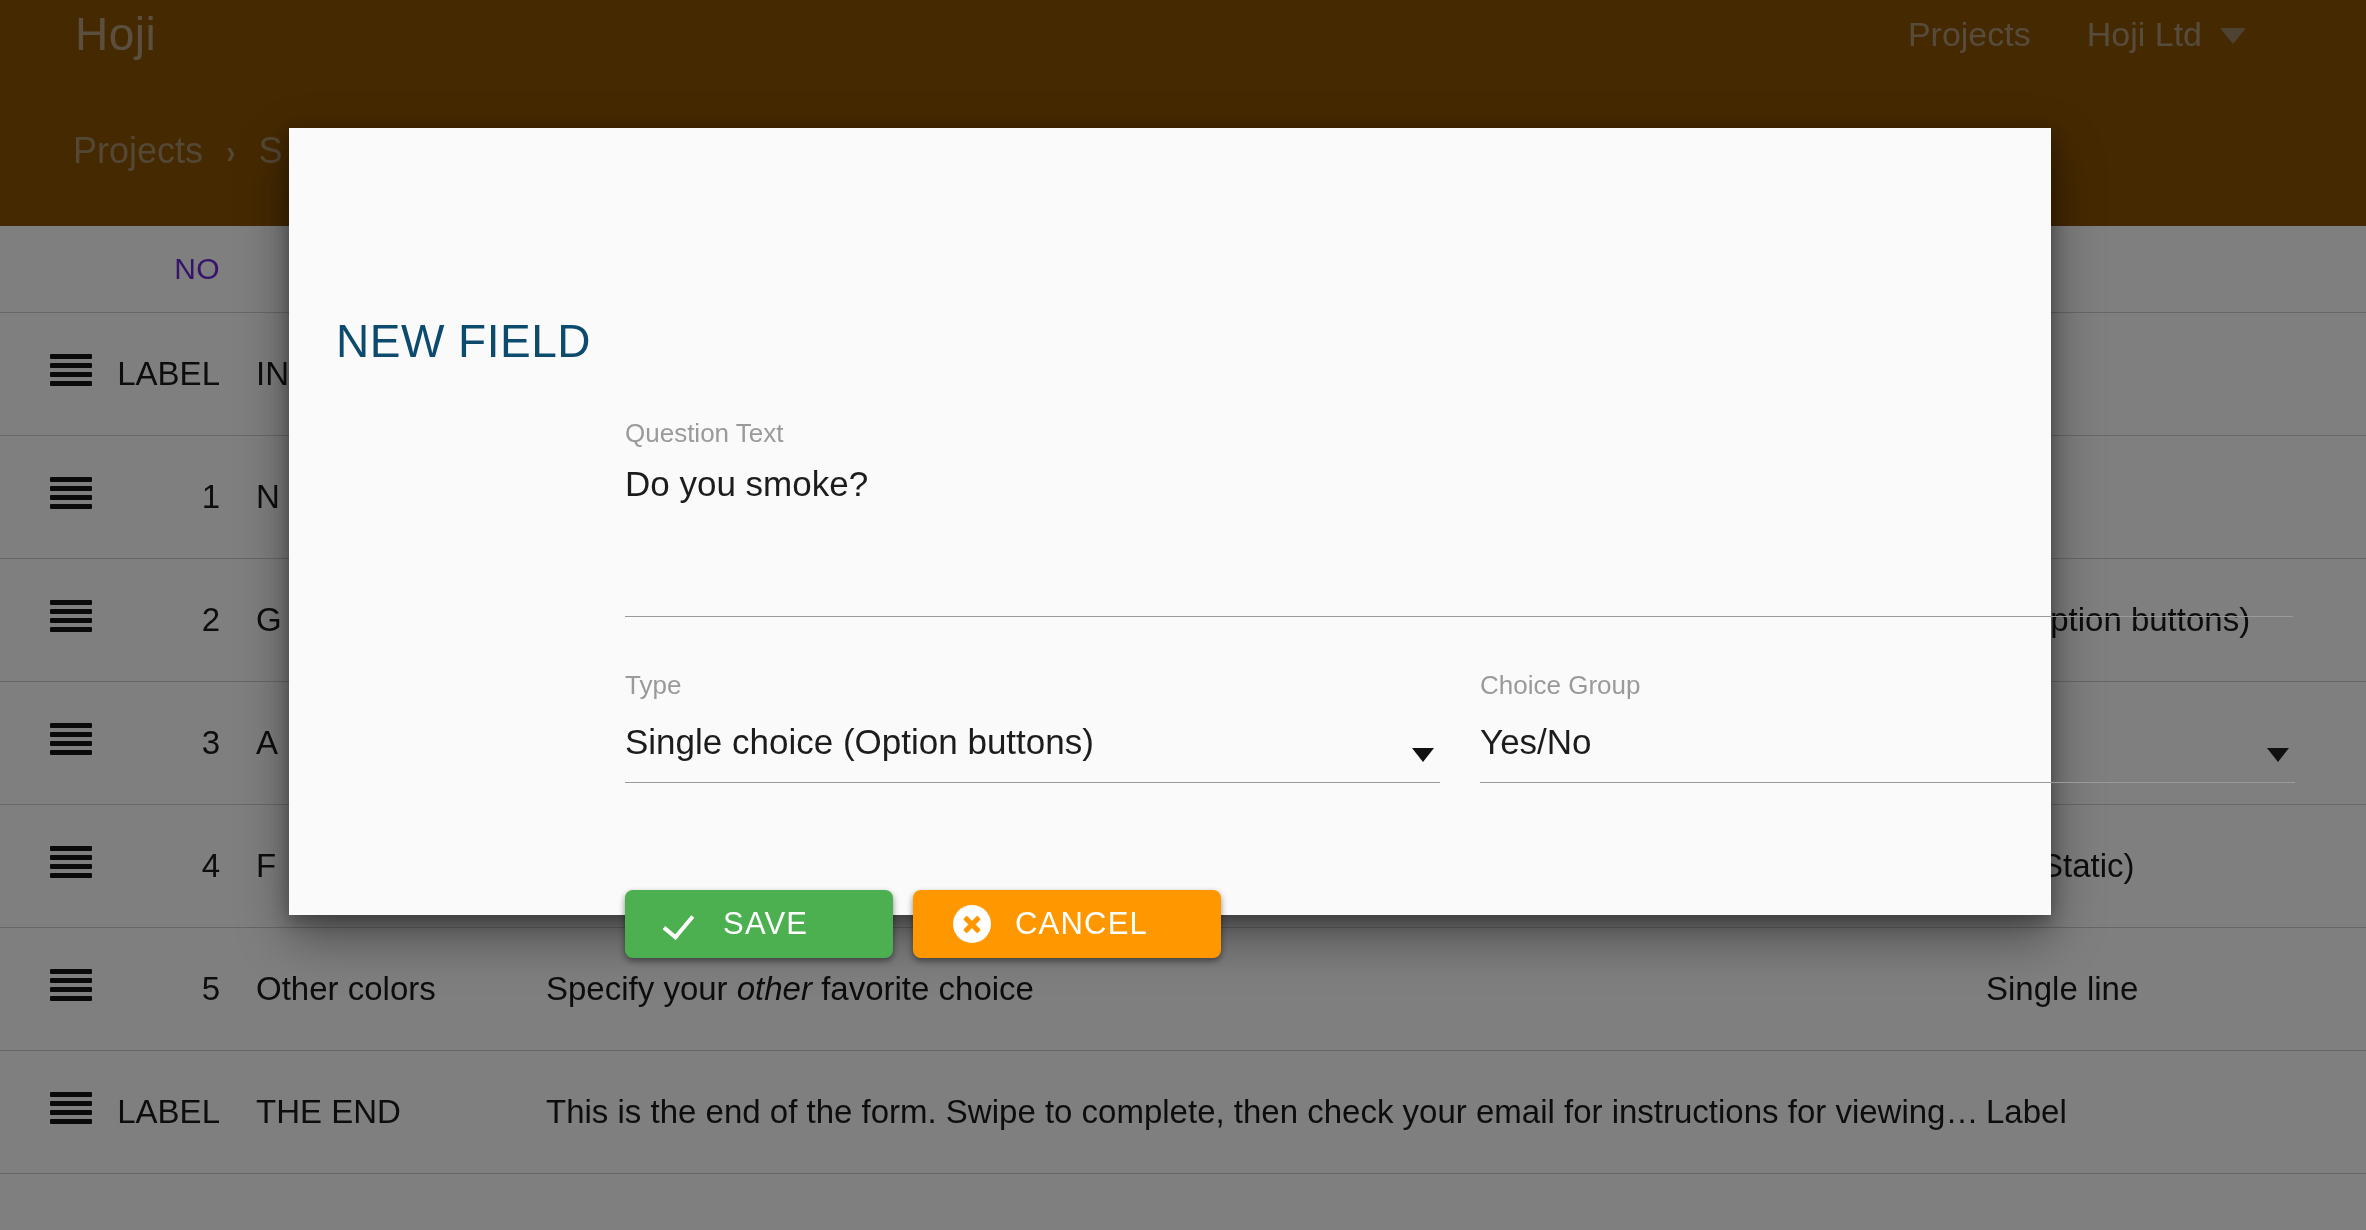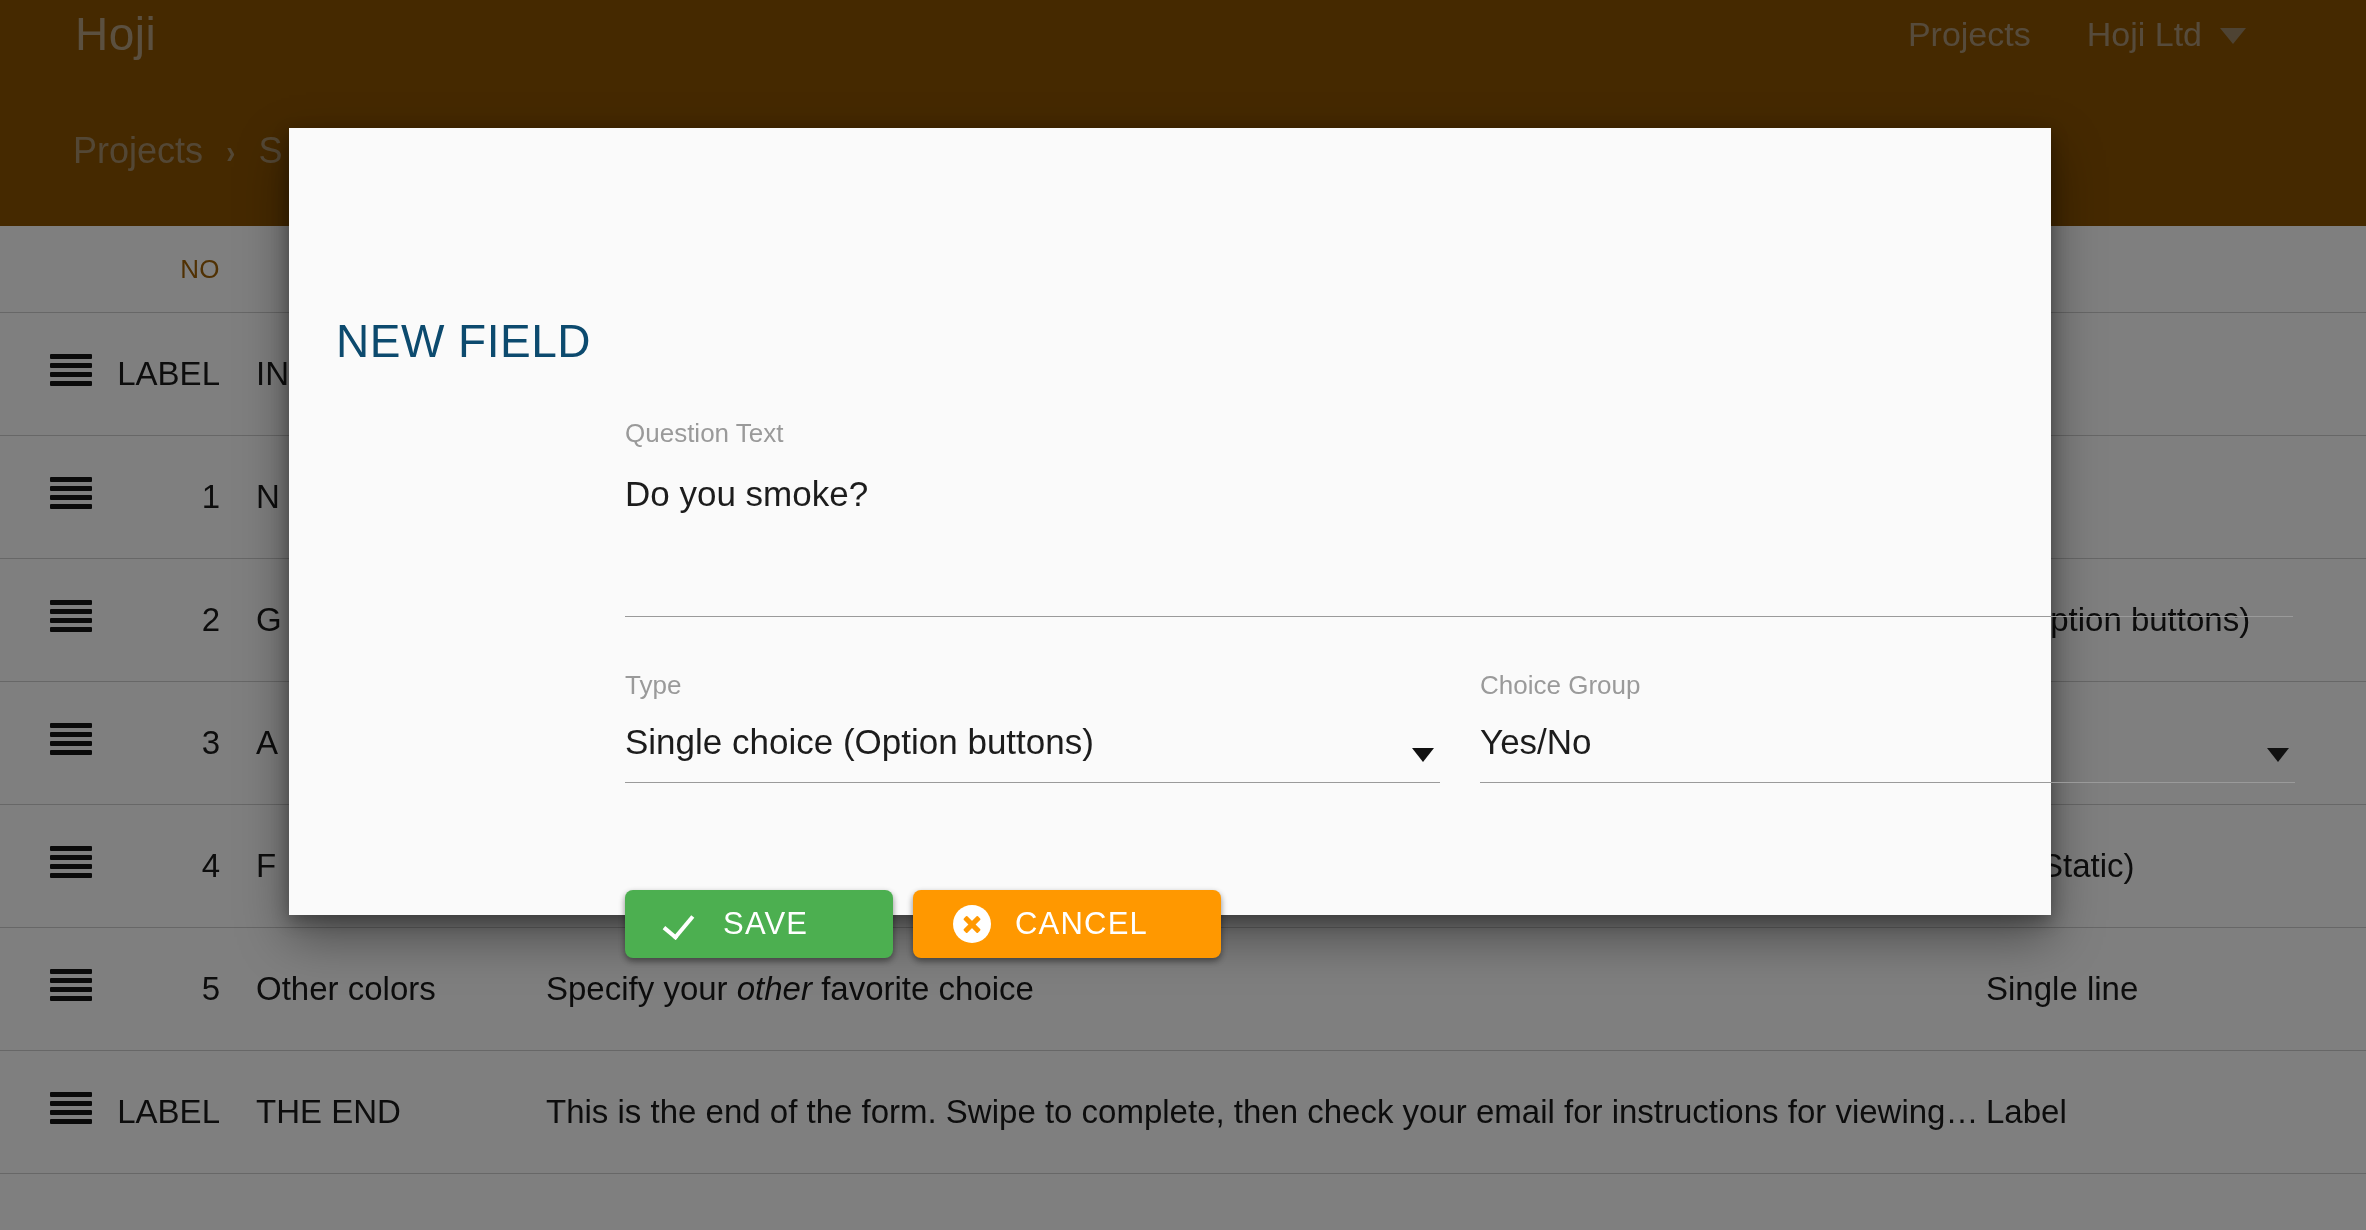--- a/index.html
+++ b/index.html
@@ -111,22 +111,22 @@
     width: 2366px;
   }
   .thead {
     display: flex;
     align-items: center;
     height: 86px;
     padding: 0 50px;
     box-sizing: border-box;
   }
   .th {
-    color: #a16207;
-    font-size: 26px;
+    color: #6d28d9;
+    font-size: 30px;
     letter-spacing: .4px;
   }
   .th.c-handle { width: 58px; }
   .th.c-no     { width: 112px; text-align: right; padding-right: 14px;}
   .th.c-name   { width: 250px; padding-left: 22px;}
   .th.c-q      { flex: 1; padding-left: 40px;}
   .th.c-type   { width: 330px; }
 
   .trow {
     display: flex;
@@ -205,21 +205,21 @@
     color: #1c1c1c;
     line-height: 40px;
   }
 
   .q-field {
     position: absolute;
     left: 336px;
     top: 290px;
     width: 1668px;
   }
-  .q-field .field-label { margin-bottom: 26px; }
+  .q-field .field-label { margin-bottom: 16px; }
   .q-underline {
     position: absolute;
     left: 0;
     top: 198px;
     width: 1668px;
     height: 1px;
     background: #9a9a9a;
   }
 
   .select-row {

